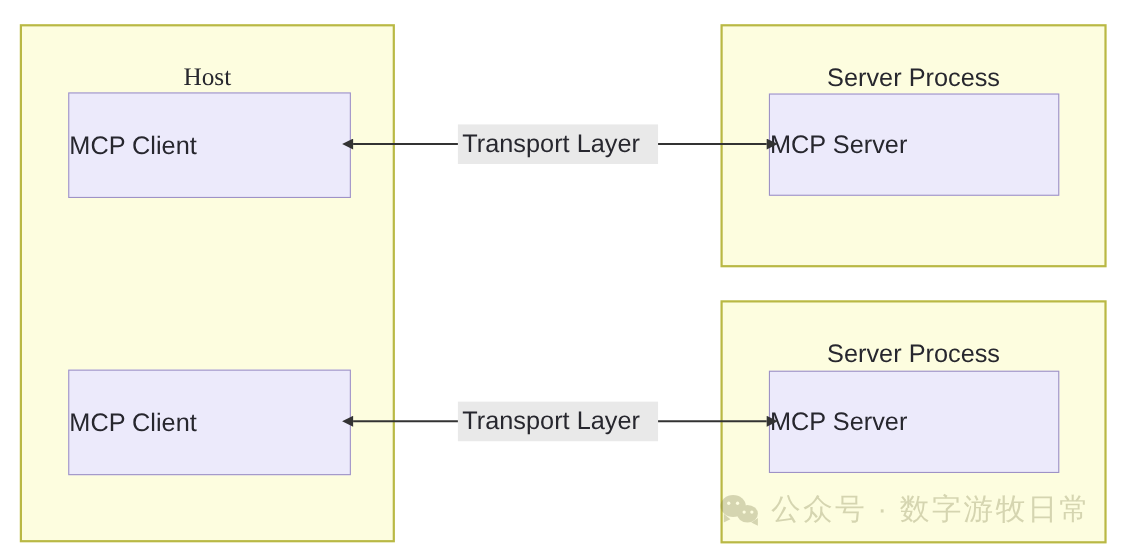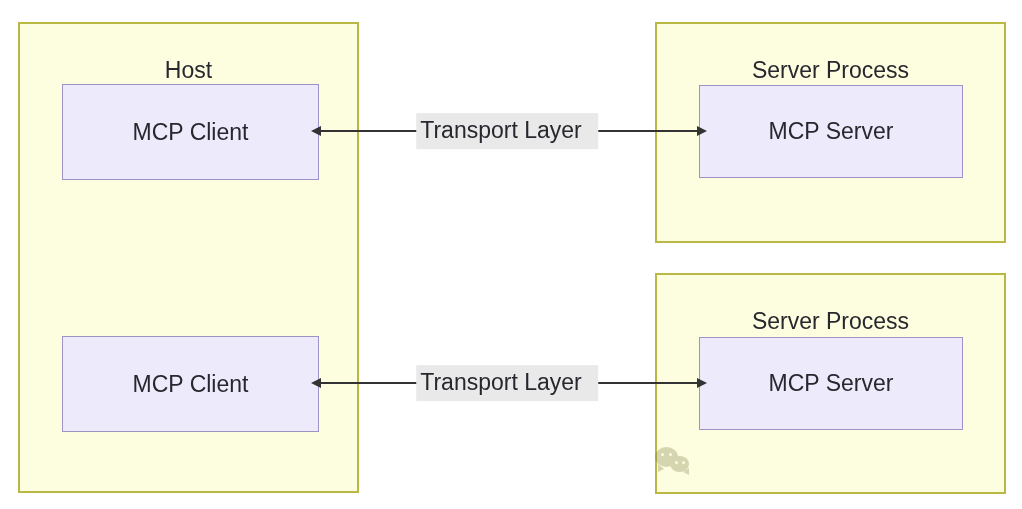--- a/index.html
+++ b/index.html
@@ -34,21 +34,20 @@
   }
 
   
   .node-box {
     position: absolute;
     background: #eceafb;
     border: 1.6px solid #9e92c6;
     box-sizing: border-box;
     display: flex;
     align-items: center;
-    justify-content: center;
   }
   .node-label {
     font-size: 23px;
     color: #27272e;
     white-space: nowrap;
   }
 
   
   .connector {
     position: absolute;
@@ -125,21 +124,21 @@
     background: #fdfddf;
     border-radius: 50%;
   }
 </style>
 </head>
 <body>
 
 <div id="canvas">
 
   <div class="container-box" style="left:18px; top:22px; width:341px; height:471px;">
-    <div class="container-title" style="top:33px;">Host</div>
+    <div class="container-title" style="top:33px;font-family:Liberation Serif, serif;">Host</div>
   </div>
 
   <div class="node-box" style="left:62px; top:84px; width:257px; height:96px;">
     <span class="node-label">MCP Client</span>
   </div>
 
   <div class="node-box" style="left:62px; top:336px; width:257px; height:96px;">
     <span class="node-label">MCP Client</span>
   </div>
 
@@ -182,15 +181,16 @@
     <span class="wm-logo">
       <span class="bubble-a"></span>
       <span class="tail-a"></span>
       <span class="bubble-b"></span>
       <span class="tail-b"></span>
       <span class="dot" style="left:6px;  top:8px;"></span>
       <span class="dot" style="left:14px; top:8px;"></span>
       <span class="dot" style="left:20px; top:16px;"></span>
       <span class="dot" style="left:27px; top:16px;"></span>
     </span>
+    <span class="wm-text">公众号 · 数字游牧日常</span>
   </div>
 
 </div>
 
 </body></html>

